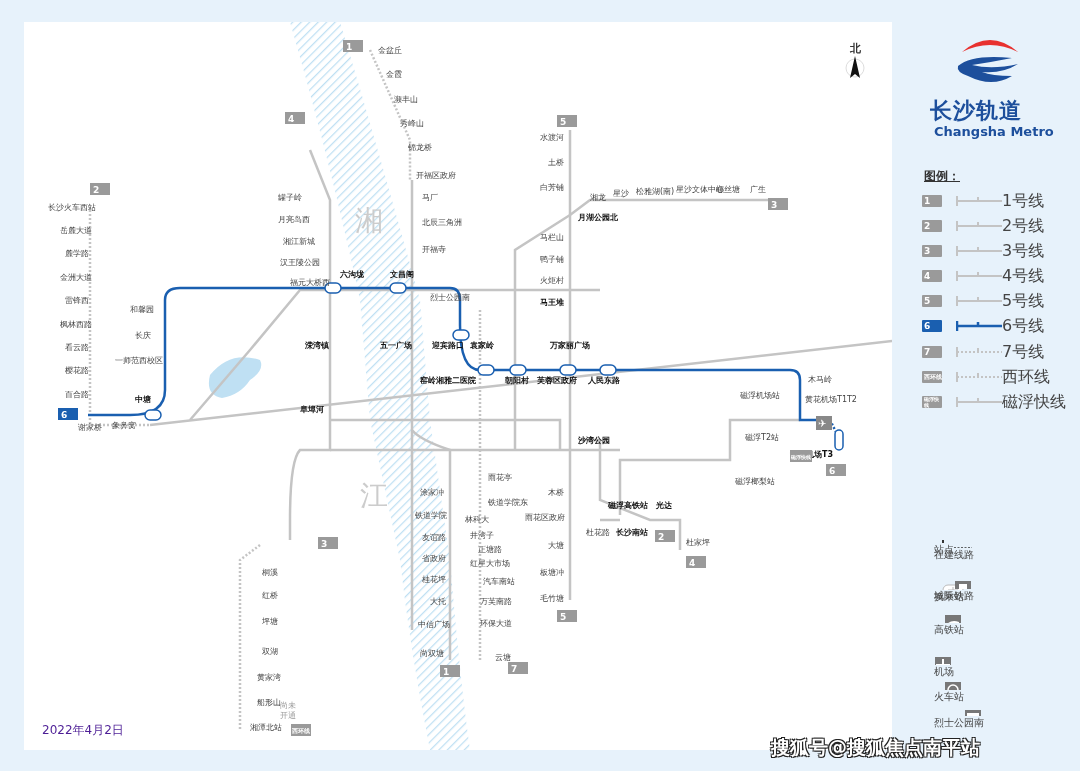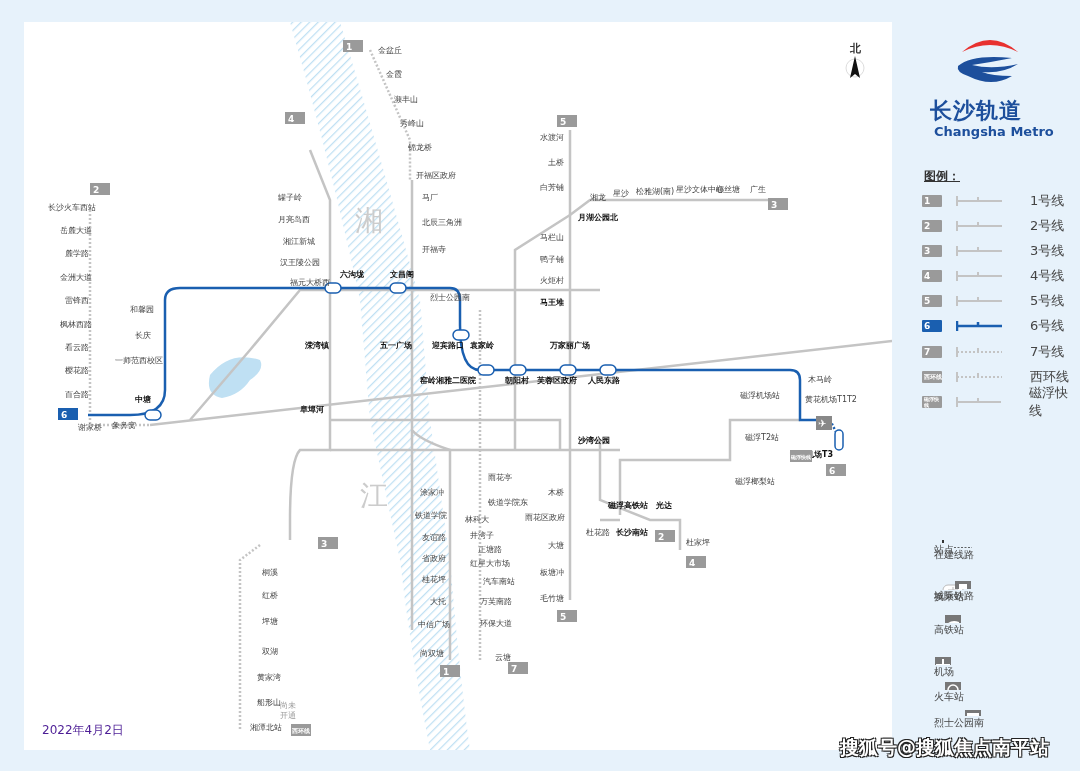--- a/index.html
+++ b/index.html
@@ -8,25 +8,25 @@
   svg text{font-family:"DejaVu Sans","Liberation Sans",sans-serif;}
   .legend{position:absolute;left:900px;top:0;width:180px;height:559px;}
   .logo{position:absolute;left:52px;top:32px;width:76px;height:60px;}
   .brand-cn{position:absolute;left:30px;top:96px;font-size:22px;font-weight:bold;color:#1d4f9c;letter-spacing:1px;}
   .brand-en{position:absolute;left:34px;top:124px;font-size:13px;font-weight:bold;color:#1d4f9c;}
   .lg-title{position:absolute;left:24px;top:168px;font-size:12px;font-weight:bold;color:#333;text-decoration:underline;}
   .lg-row{position:absolute;left:22px;height:20px;display:flex;align-items:center;}
   .badge{width:20px;height:12px;background:#9a9a9a;color:#fff;font-size:9px;font-weight:bold;display:flex;align-items:center;padding-left:2px;box-sizing:border-box;border-radius:1px;}
   .badge.blue{background:#1a5fb0;}
   .lg-line{width:46px;height:10px;margin-left:14px;position:relative;}
-  .lg-label{margin-left:28px;font-size:13px;color:#444;}
+  .lg-label{margin-left:0;font-size:16px;color:#444;}
   .sym-row{position:absolute;left:22px;height:22px;display:flex;align-items:flex-end;flex-direction:column;}
   .sym{width:22px;height:16px;display:flex;align-items:center;justify-content:center;}
   .sym-label{margin-left:12px;font-size:10px;color:#444;}
-  .watermark{position:absolute;left:840px;top:735px;font-size:19px;font-weight:bold;color:#fff;text-shadow:1px 1px 0 #222,-1px -1px 0 #222,1px -1px 0 #222,-1px 1px 0 #222;}
+  .watermark{position:absolute;left:771px;top:735px;font-size:19px;font-weight:bold;color:#fff;text-shadow:1px 1px 0 #222,-1px -1px 0 #222,1px -1px 0 #222,-1px 1px 0 #222;}
   .date{position:absolute;left:42px;top:720px;font-size:12px;color:#4c1d95;}
 </style>
 </head>
 <body>
 
 <div class="mapcard">
 <svg width="868" height="728" viewBox="24 22 868 728" xmlns="http://www.w3.org/2000/svg">
   <defs>
     <pattern id="hatch" width="6" height="6" patternUnits="userSpaceOnUse" patternTransform="rotate(45)">
       <rect width="6" height="6" fill="#ffffff"></rect>

